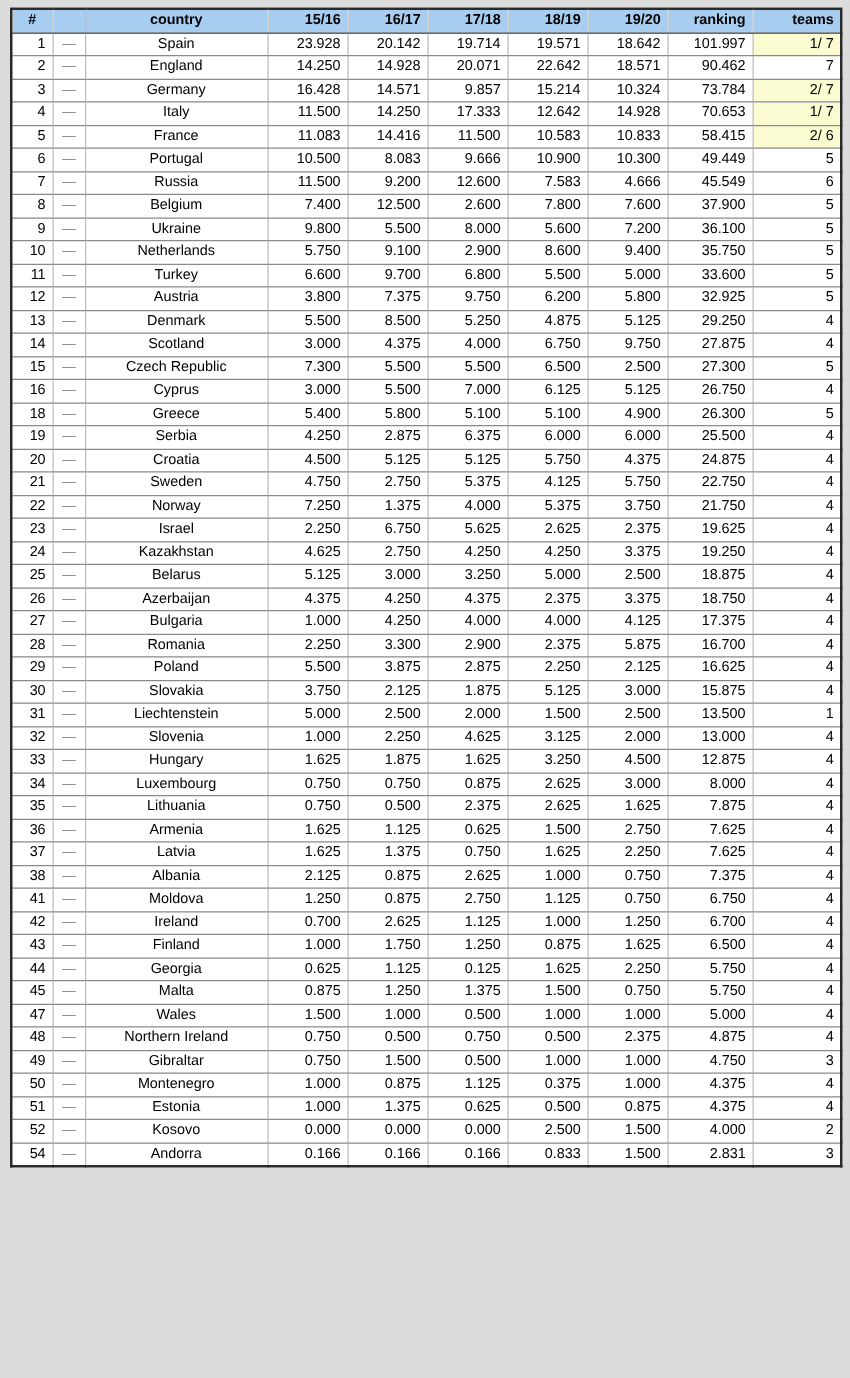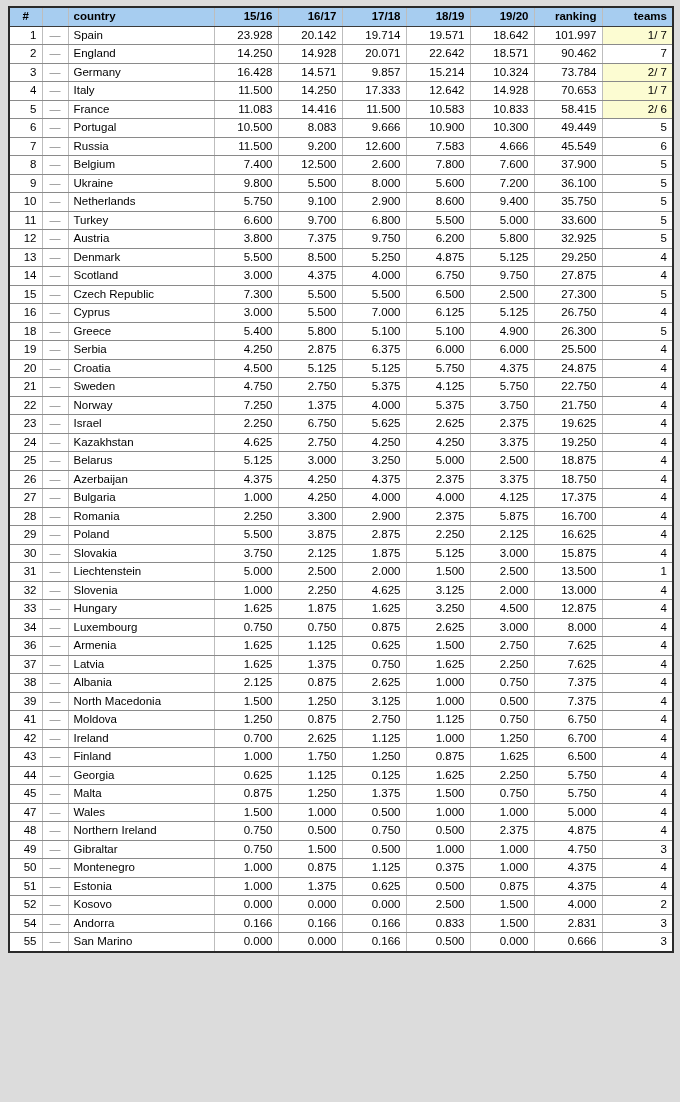--- a/index.html
+++ b/index.html
@@ -36,21 +36,21 @@
     border-bottom: 1px solid #8a8a8a;
     line-height: 17.5px;
   }
   thead th {
     background: var(--header-bg);
     font-weight: bold;
     border-top: 2px solid #2a2a2a;
     border-bottom: 1px solid #3a3a3a;
   }
   .a-c { text-align: center; }
-  .a-l { text-align: left; }
+  .a-l { text-align: center; }
   .a-r { text-align: right; }
   td.c-flag {
     color: #8a8a8a;
     text-align: center;
     font-size: 11px;
   }
   td.c-teams.hl { background: var(--hl-bg); }
 </style>
 </head>
 <body>
@@ -474,20 +474,32 @@
           <td class="a-l c-country">Luxembourg</td>
           <td class="a-r c-num">0.750</td>
           <td class="a-r c-num">0.750</td>
           <td class="a-r c-num">0.875</td>
           <td class="a-r c-num">2.625</td>
           <td class="a-r c-num">3.000</td>
           <td class="a-r c-num c-ranking">8.000</td>
           <td class="a-r c-teams">4</td>
         </tr>
         <tr>
+          <td class="a-r c-rank">35</td>
+          <td class="c-flag">—</td>
+          <td class="a-l c-country">Lithuania</td>
+          <td class="a-r c-num">0.750</td>
+          <td class="a-r c-num">0.500</td>
+          <td class="a-r c-num">2.375</td>
+          <td class="a-r c-num">2.625</td>
+          <td class="a-r c-num">1.625</td>
+          <td class="a-r c-num c-ranking">7.875</td>
+          <td class="a-r c-teams">4</td>
+        </tr>
+        <tr>
           <td class="a-r c-rank">36</td>
           <td class="c-flag">—</td>
           <td class="a-l c-country">Armenia</td>
           <td class="a-r c-num">1.625</td>
           <td class="a-r c-num">1.125</td>
           <td class="a-r c-num">0.625</td>
           <td class="a-r c-num">1.500</td>
           <td class="a-r c-num">2.750</td>
           <td class="a-r c-num c-ranking">7.625</td>
           <td class="a-r c-teams">4</td>
@@ -506,32 +518,20 @@
         </tr>
         <tr>
           <td class="a-r c-rank">38</td>
           <td class="c-flag">—</td>
           <td class="a-l c-country">Albania</td>
           <td class="a-r c-num">2.125</td>
           <td class="a-r c-num">0.875</td>
           <td class="a-r c-num">2.625</td>
           <td class="a-r c-num">1.000</td>
           <td class="a-r c-num">0.750</td>
-          <td class="a-r c-num c-ranking">7.375</td>
-          <td class="a-r c-teams">4</td>
-        </tr>
-        <tr>
-          <td class="a-r c-rank">39</td>
-          <td class="c-flag">—</td>
-          <td class="a-l c-country">North Macedonia</td>
-          <td class="a-r c-num">1.500</td>
-          <td class="a-r c-num">1.250</td>
-          <td class="a-r c-num">3.125</td>
-          <td class="a-r c-num">1.000</td>
-          <td class="a-r c-num">0.500</td>
           <td class="a-r c-num c-ranking">7.375</td>
           <td class="a-r c-teams">4</td>
         </tr>
         <tr>
           <td class="a-r c-rank">41</td>
           <td class="c-flag">—</td>
           <td class="a-l c-country">Moldova</td>
           <td class="a-r c-num">1.250</td>
           <td class="a-r c-num">0.875</td>
           <td class="a-r c-num">2.750</td>
@@ -665,27 +665,15 @@
           <td class="c-flag">—</td>
           <td class="a-l c-country">Andorra</td>
           <td class="a-r c-num">0.166</td>
           <td class="a-r c-num">0.166</td>
           <td class="a-r c-num">0.166</td>
           <td class="a-r c-num">0.833</td>
           <td class="a-r c-num">1.500</td>
           <td class="a-r c-num c-ranking">2.831</td>
           <td class="a-r c-teams">3</td>
         </tr>
-        <tr>
-          <td class="a-r c-rank">55</td>
-          <td class="c-flag">—</td>
-          <td class="a-l c-country">San Marino</td>
-          <td class="a-r c-num">0.000</td>
-          <td class="a-r c-num">0.000</td>
-          <td class="a-r c-num">0.166</td>
-          <td class="a-r c-num">0.500</td>
-          <td class="a-r c-num">0.000</td>
-          <td class="a-r c-num c-ranking">0.666</td>
-          <td class="a-r c-teams">3</td>
-        </tr>
       </tbody>
   </table>
 </div>
 
 </body></html>

